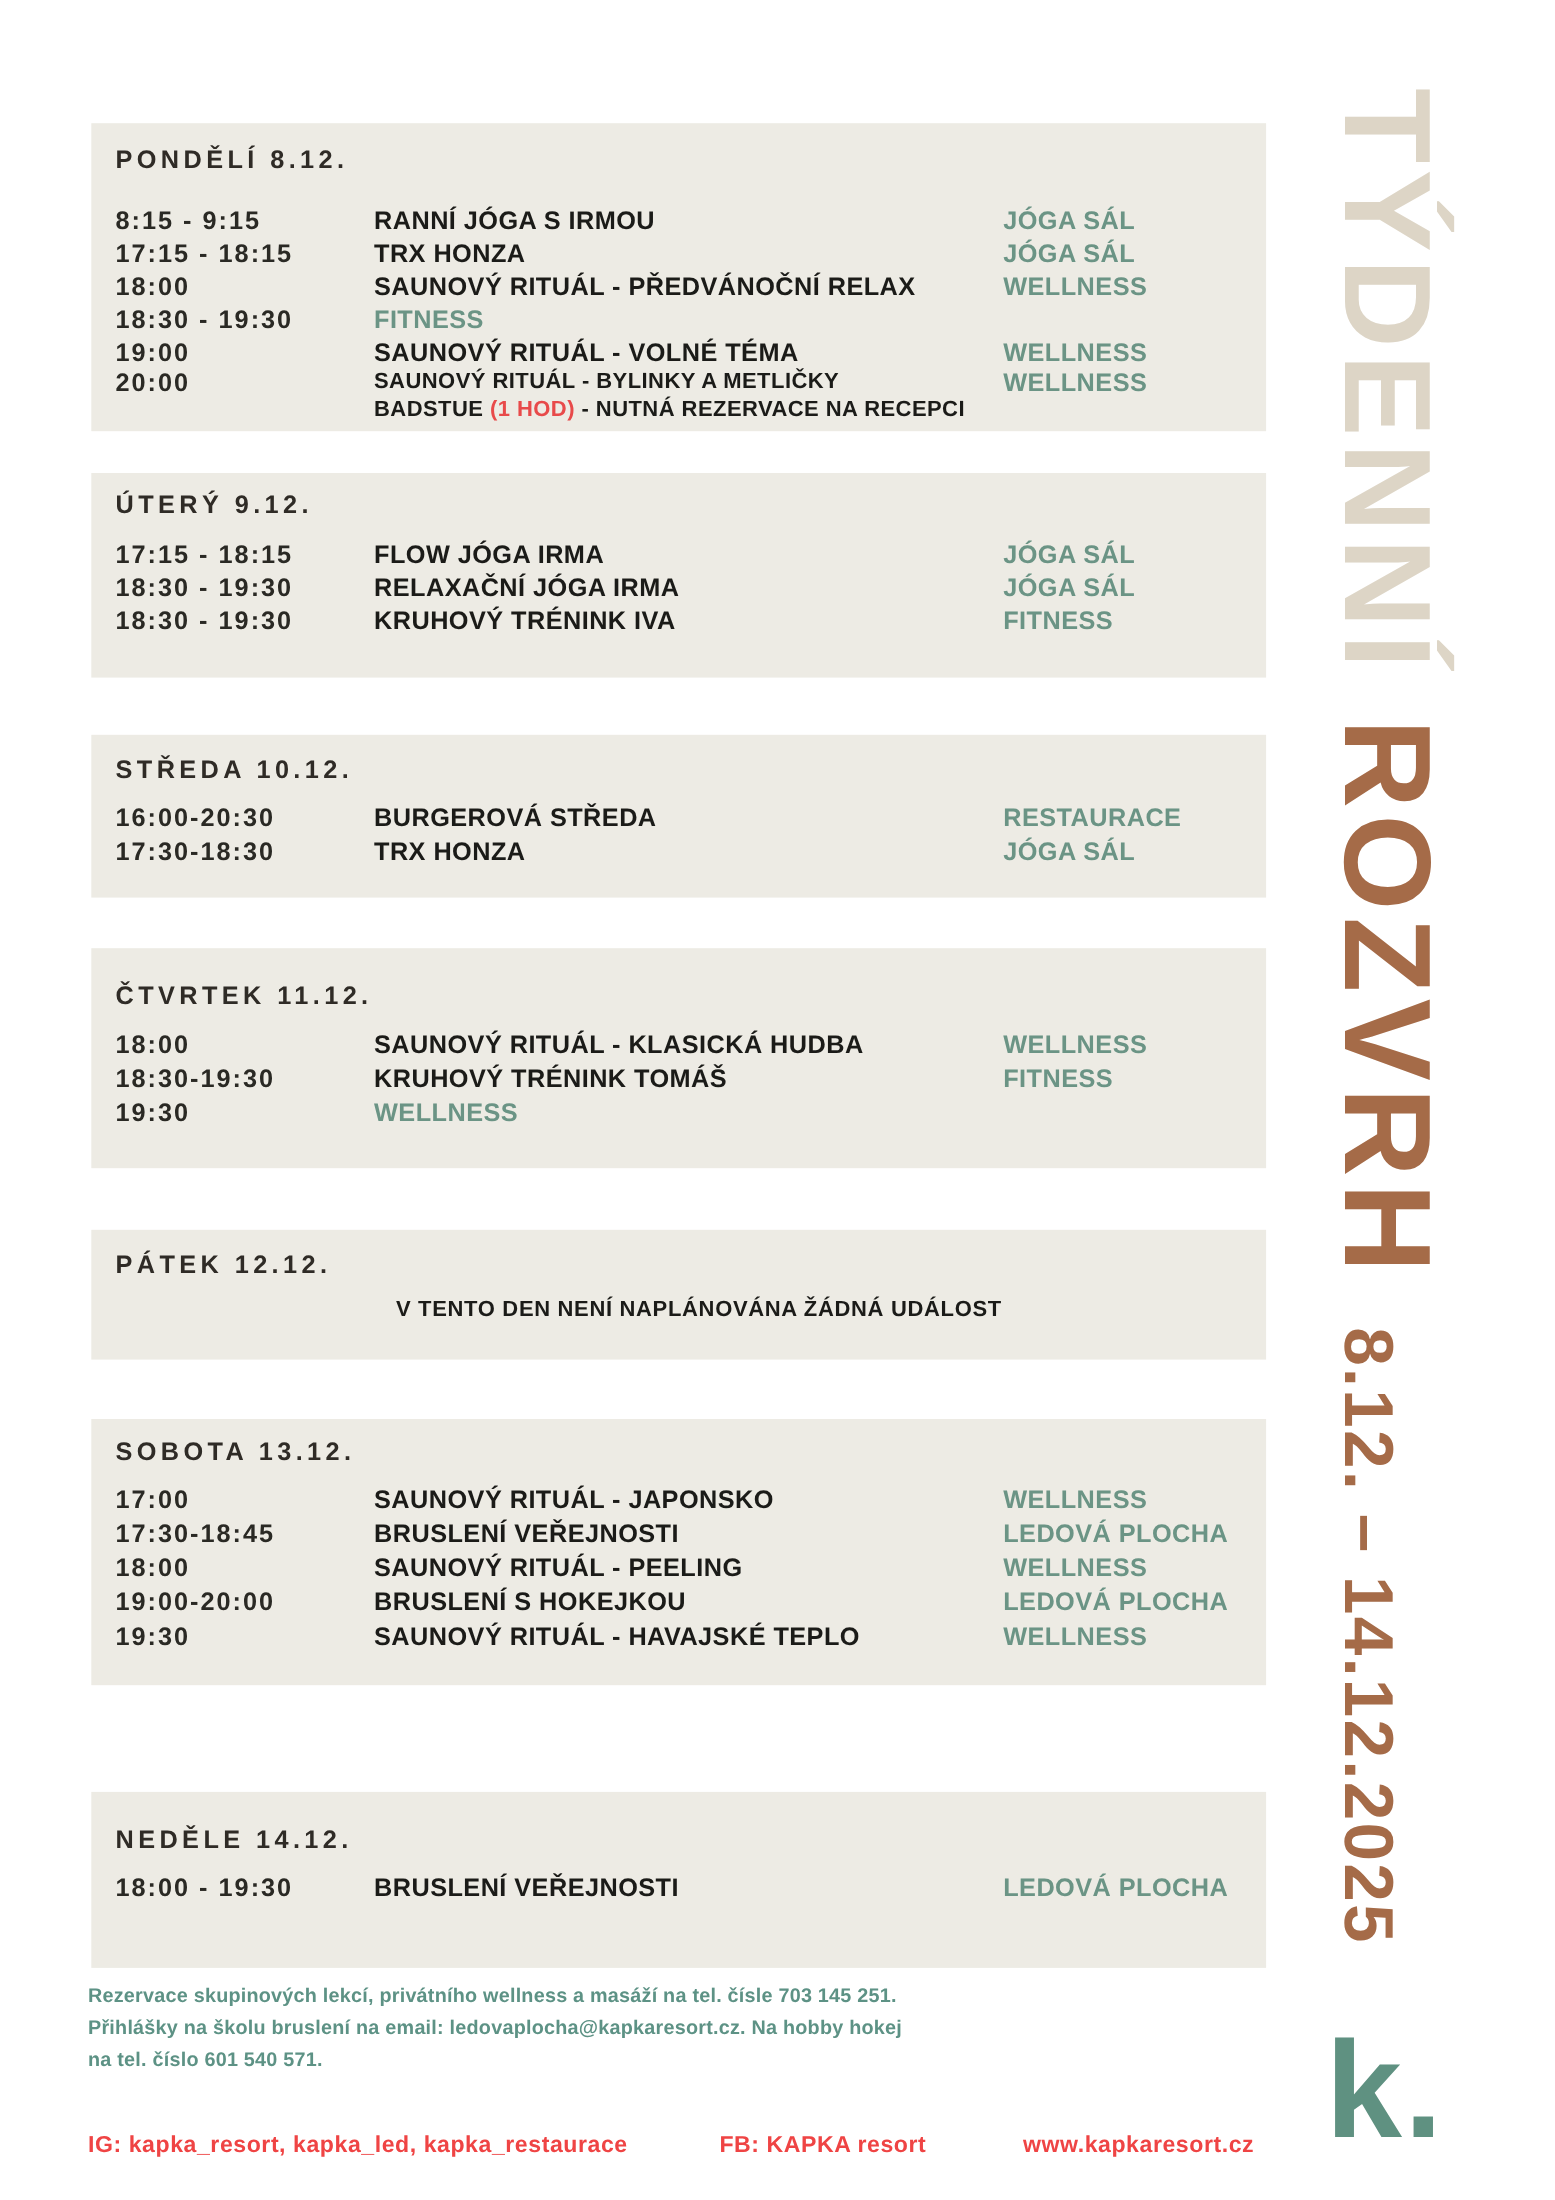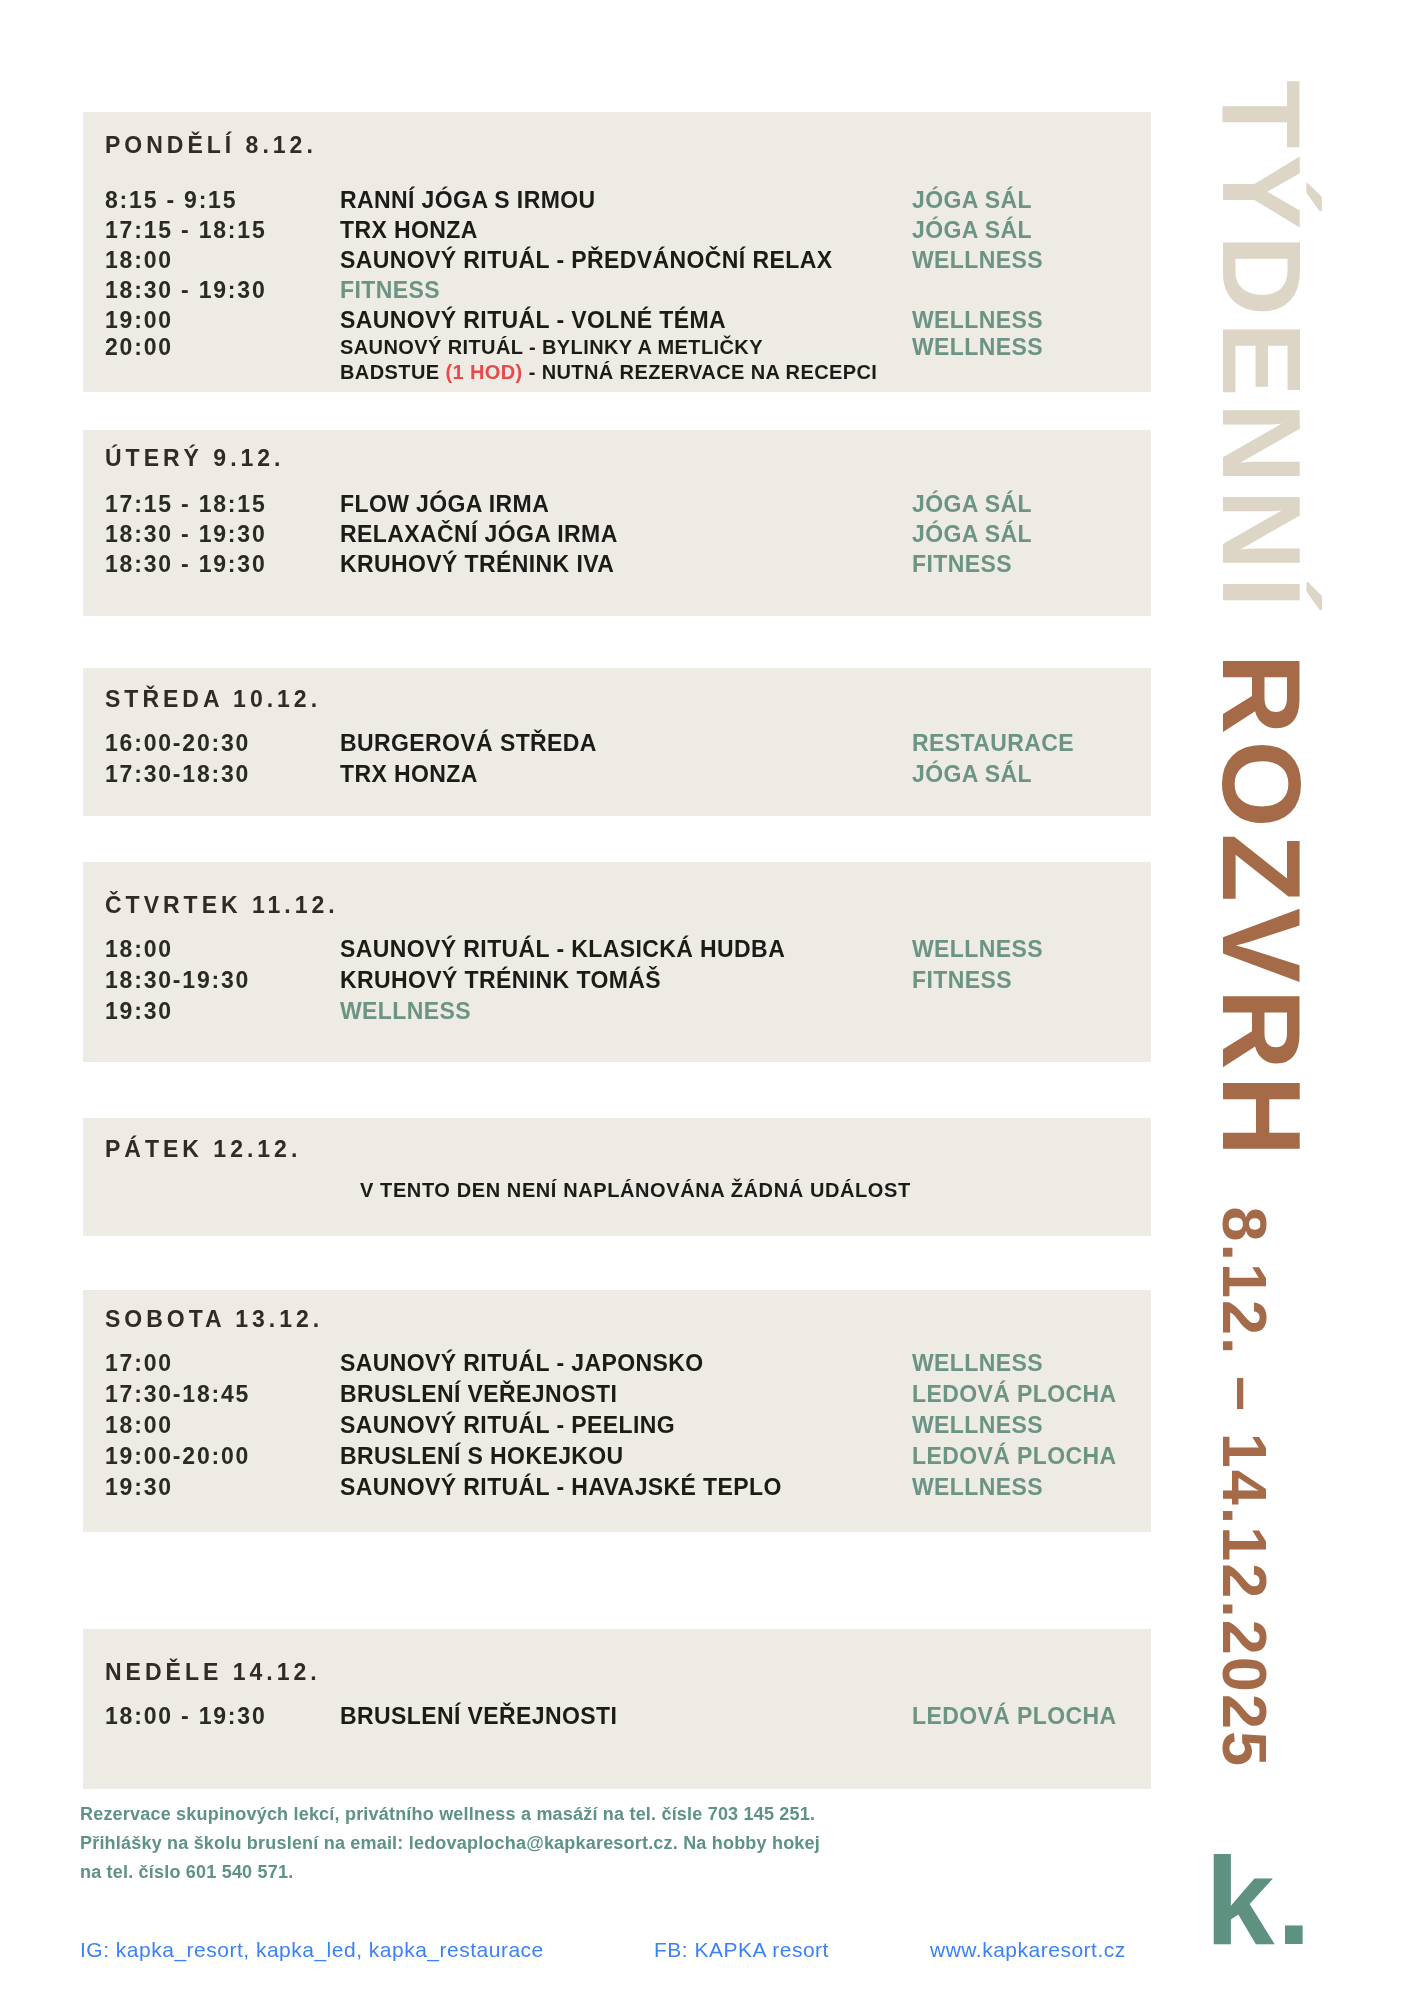--- a/index.html
+++ b/index.html
@@ -86,21 +86,21 @@
   
   .contact{
     position:absolute;left:80px;top:1800px;width:1060px;
   }
   .contact p{
     margin:0;font-size:18px;font-weight:700;letter-spacing:0.2px;
     color:#5d9285;line-height:29px;white-space:nowrap;
   }
   .social span{
     position:absolute;top:1938px;
-    font-size:21px;font-weight:400;letter-spacing:0.5px;color:#3b82f6;
+    font-size:21px;font-weight:700;letter-spacing:0.5px;color:#ef4444;
     white-space:nowrap;
   }
   .soc-ig{left:80px;}
   .soc-fb{left:654px;}
   .soc-web{left:930px;}
   .logo{
     position:absolute;left:1205px;top:1838px;
     font-size:125px;font-weight:700;color:#5f9181;line-height:1;
     letter-spacing:2px;
   }

